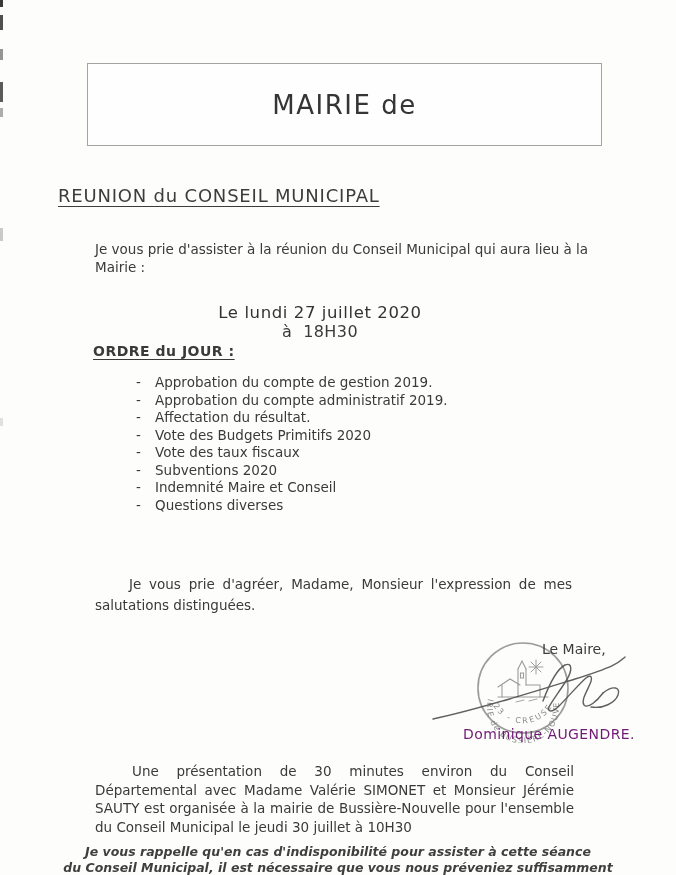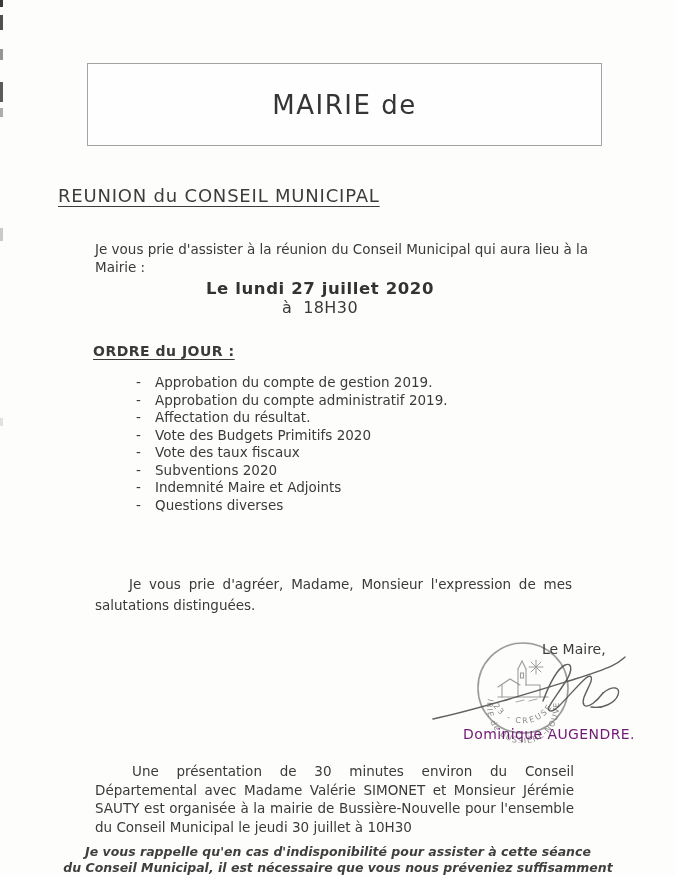--- a/index.html
+++ b/index.html
@@ -40,21 +40,21 @@
     font-size: 18px; letter-spacing: 0.8px; color: #3c3c3c;
     text-decoration: underline; text-underline-offset: 4px;
   }
 
   .intro {
     position: absolute; left: 95px; top: 240px; width: 494px;
     font-size: 13.5px; line-height: 18px;
   }
 
   .date-block { position: absolute; left: 60px; top: 279px; width: 520px; text-align: center; }
-  .date-main { font-size: 16.5px; font-weight: bold; letter-spacing: 0.6px; color: #333; }
+  .date-main { font-size: 16.5px; font-weight: normal; letter-spacing: 0.6px; color: #333; margin-top: 24px; }
   .date-time { font-size: 16px; letter-spacing: 0.4px; }
 
   .agenda-heading {
     position: absolute; left: 93px; top: 343px;
     font-size: 14px; font-weight: bold; letter-spacing: 0.5px;
     text-decoration: underline; text-underline-offset: 3px;
   }
   .agenda-list { position: absolute; left: 136px; top: 374px; list-style: none; }
   .agenda-item { display: flex; font-size: 13.5px; line-height: 17.5px; }
   .dash { width: 19px; flex: 0 0 19px; }
@@ -131,21 +131,21 @@
     <li class="agenda-item">
       <span class="dash">-</span>
       <span>Vote des taux fiscaux</span>
     </li>
     <li class="agenda-item">
       <span class="dash">-</span>
       <span>Subventions 2020</span>
     </li>
     <li class="agenda-item">
       <span class="dash">-</span>
-      <span>Indemnité Maire et Adjoints</span>
+      <span>Indemnité Maire et Conseil</span>
     </li>
     <li class="agenda-item">
       <span class="dash">-</span>
       <span>Questions diverses</span>
     </li>
   </ul>
 
   <p class="closing">Je vous prie d'agréer, Madame, Monsieur l'expression de mes salutations distinguées.</p>
 
   <svg class="stamp" viewBox="0 0 110 110" xmlns="http://www.w3.org/2000/svg" aria-hidden="true">

